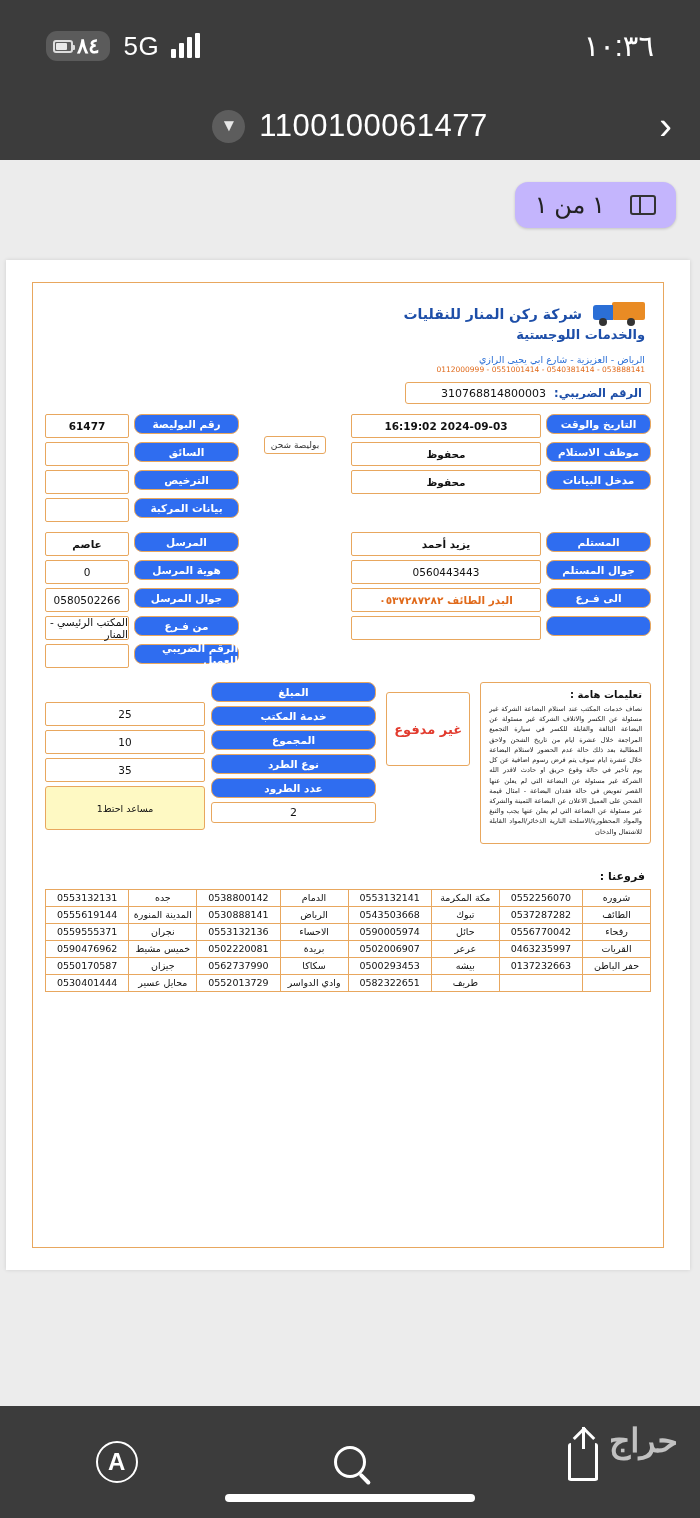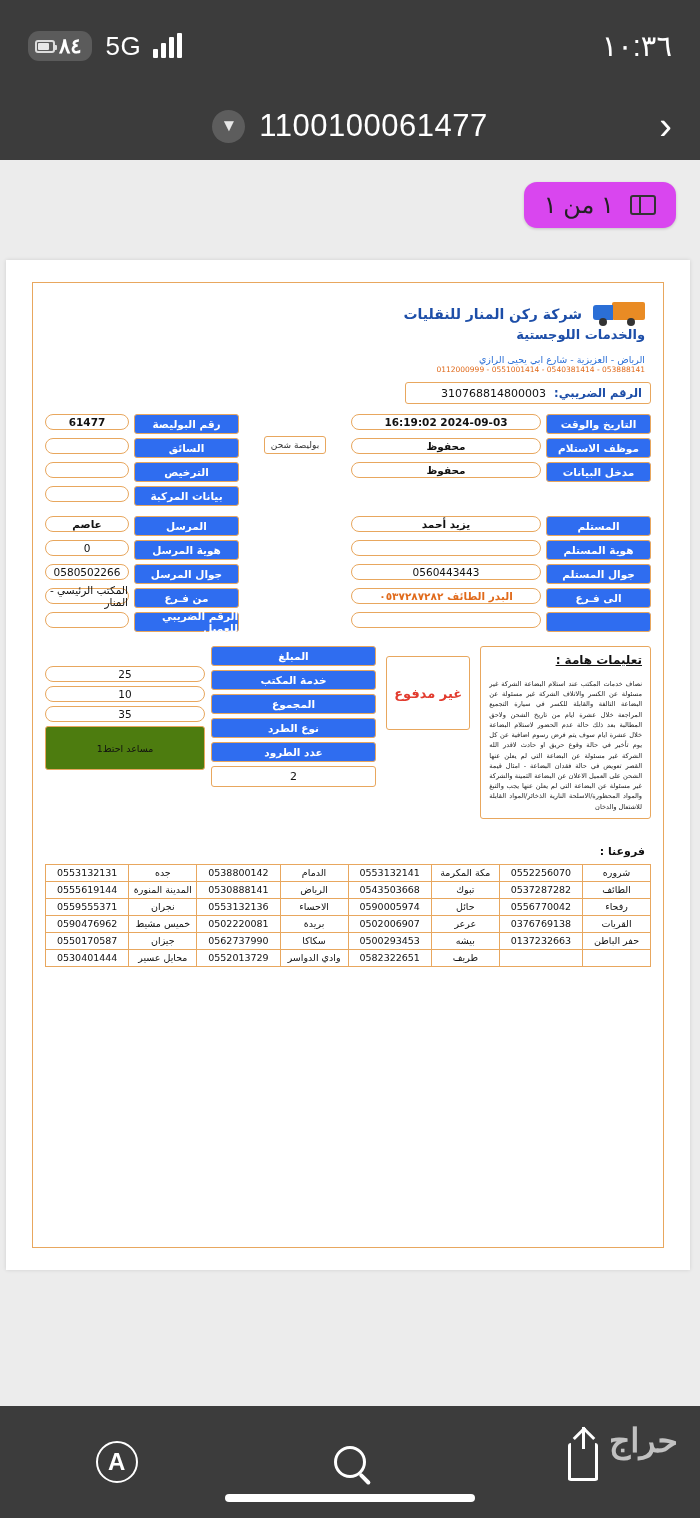--- a/index.html
+++ b/index.html
@@ -14,21 +14,21 @@
     width: 700px; height: 1518px;
     background: #3a3a3a;
     display: flex; flex-direction: column;
   }
 
   
   .statusbar {
     height: 92px;
     background: #3c3c3c;
     display: flex; align-items: center;
-    padding: 0 28px;
+    padding: 0 46px;
     color: #fff;
     text-align: right;
   }
   .battery-pill {
     display: flex; align-items: center; gap: 4px;
     background: #5b5b5b;
     border-radius: 11px;
     padding: 3px 10px 3px 7px;
     font-size: 21px; font-weight: 600;
     color: #fff;
@@ -74,23 +74,23 @@
 
   
   .content {
     flex: 1;
     background: #ececec;
     position: relative;
     overflow: hidden;
   }
   .pagepill {
     position: absolute; right: 24px; top: 22px;
-    background: #d946ef; border-radius: 13px;
+    background: #c4b5fd; border-radius: 13px;
     padding: 9px 20px;
-    display: flex; align-items: center; gap: 16px;
+    display: flex; align-items: center; gap: 25px;
     font-size: 24px; color: #222;
     box-shadow: 0 1px 3px rgba(0,0,0,.18);
   }
   .pageicon {
     width: 26px; height: 20px; border: 2px solid #333; border-radius: 3px;
     position: relative;
   }
   .pageicon::after {
     content:""; position:absolute; left: 7px; top: -2px; bottom: -2px;
     width: 2px; background: #333;
@@ -155,28 +155,28 @@
     display: flex; align-items: center; padding: 0 8px;
   }
   .taxrow .val {
     font-size: 11px; color: #111; display: flex; align-items: center;
   }
 
   
   .row { display: flex; direction: rtl; gap: 5px; margin-bottom: 4px; }
   .cellblue {
     background: #2f6df0; color: #fff; font-size: 10.5px; font-weight: bold;
-    border: 1px solid #e8a75e; border-radius: 3px;
+    border: 1px solid #e8a75e; border-radius: 8px;
     display: flex; align-items: center; justify-content: center;
     height: 20px;
   }
   .cellwhite {
-    background: #fff; border: 1px solid #e8a75e; border-radius: 8px;
-    display: flex; align-items: center; justify-content: center;
-    font-size: 10.5px; color: #111; height: 16px;
+    background: #fff; border: 1px solid #e8a75e; border-radius: 2px;
+    display: flex; align-items: center; justify-content: center;
+    font-size: 10.5px; color: #111; height: 24px;
   }
   .cellwhite.bold { font-weight: bold; }
   .cellwhite.orange { color: #e06a1b; font-weight: bold; }
 
   .topsection { display: flex; direction: rtl; gap: 8px; }
   .topright { width: 300px; }
   .topmid { width: 96px; display: flex; align-items: flex-start; justify-content: center; padding-top: 22px;}
   .stamp {
     border: 1px solid #e8a75e; border-radius: 3px; background: #fff;
     font-size: 9px; color: #333; padding: 3px 6px;
@@ -189,37 +189,37 @@
 
   
   .lower { display: flex; direction: rtl; gap: 10px; margin-top: 10px; align-items: flex-start; }
   .instructions {
     width: 185px;
     border: 1.2px solid #e8a75e; border-radius: 3px;
     padding: 6px 8px;
     direction: rtl; text-align: right;
   }
   .instructions h4 {
-    font-size: 12px; color: #111; margin-bottom: 12px; text-decoration: underline;
+    font-size: 10px; color: #111; margin-bottom: 4px; 
   }
   .instructions p {
     font-size: 6.6px; line-height: 1.55; color: #222; text-align: justify;
   }
   .totals { flex: 1; }
   .unpaid {
     color: #e23b2e; font-weight: bold; font-size: 13px;
     display: flex; align-items: center; justify-content: center;
     border: 1px solid #e8a75e; border-radius: 3px; background: #fff;
     width: 92px; height: 74px; margin-top: 10px;
   }
   .totalgrid { display: flex; direction: rtl; gap: 6px; }
   .totalgrid .labels { width: 165px; }
   .totalgrid .values { width: 160px; }
   .parcel-note {
-    border: 1px solid #e8a75e; border-radius: 3px; background: #4d7c0f;
+    border: 1px solid #e8a75e; border-radius: 3px; background: #fef9c3;
     font-size: 9.5px; color: #111; height: 44px;
     display: flex; align-items: center; justify-content: center;
   }
   .count-box {
     background: #fff; border: 1.2px solid #e8a75e; border-radius: 3px;
     height: 21px; display:flex; align-items:center; justify-content:center;
     font-size: 11px; color:#111;
   }
 
   
@@ -372,24 +372,20 @@
             </div>
           </div>
         </div>
 
         <div class="midsection">
           <div class="topsection">
             <div class="topright">
               <div class="row">
                 <div class="cellblue lbl-col">المستلم</div>
                 <div class="cellwhite val-col bold">يزيد أحمد</div>
-              </div>
-              <div class="row">
-                <div class="cellblue lbl-col">هوية المستلم</div>
-                <div class="cellwhite val-col"></div>
               </div>
               <div class="row">
                 <div class="cellblue lbl-col">جوال المستلم</div>
                 <div class="cellwhite val-col">0560443443</div>
               </div>
               <div class="row">
                 <div class="cellblue lbl-col">الى فـرع</div>
                 <div class="cellwhite val-col orange">البدر الطائف ٠٥٣٧٢٨٧٢٨٢</div>
               </div>
               <div class="row">
@@ -481,21 +477,21 @@
               <td class="num">0556770042</td>
               <td class="name">حائل</td>
               <td class="num">0590005974</td>
               <td class="name">الاحساء</td>
               <td class="num">0553132136</td>
               <td class="name">نجران</td>
               <td class="num">0559555371</td>
             </tr>
             <tr>
               <td class="name">القريات</td>
-              <td class="num">0376769138</td>
+              <td class="num">0463235997</td>
               <td class="name">عرعر</td>
               <td class="num">0502006907</td>
               <td class="name">بريدة</td>
               <td class="num">0502220081</td>
               <td class="name">خميس مشيط</td>
               <td class="num">0590476962</td>
             </tr>
             <tr>
               <td class="name">حفر الباطن</td>
               <td class="num">0137232663</td>

